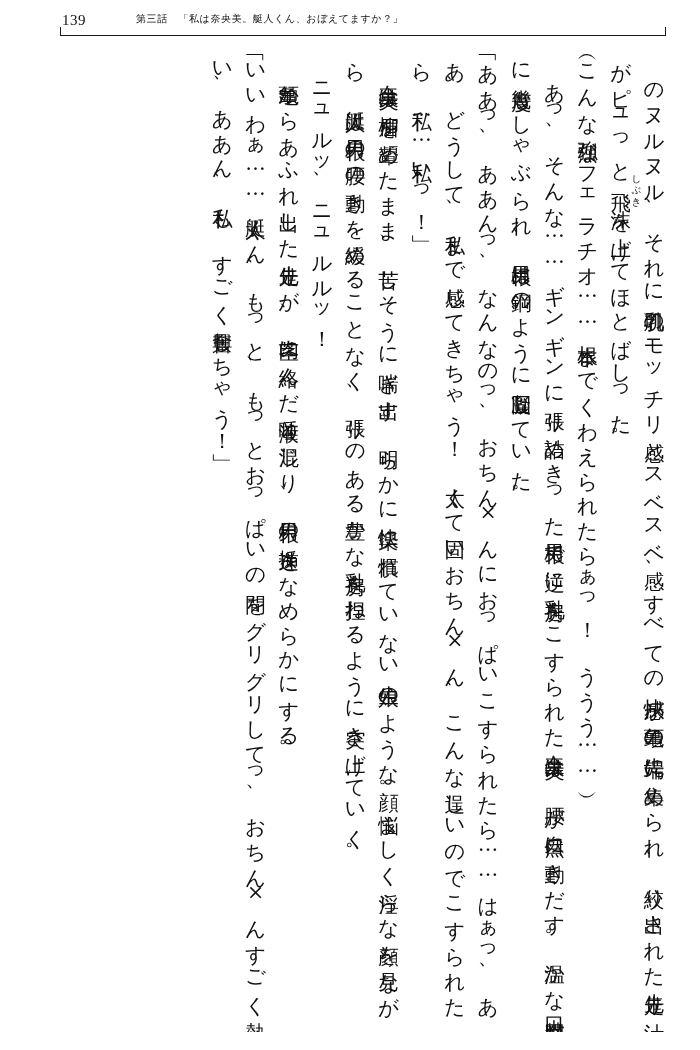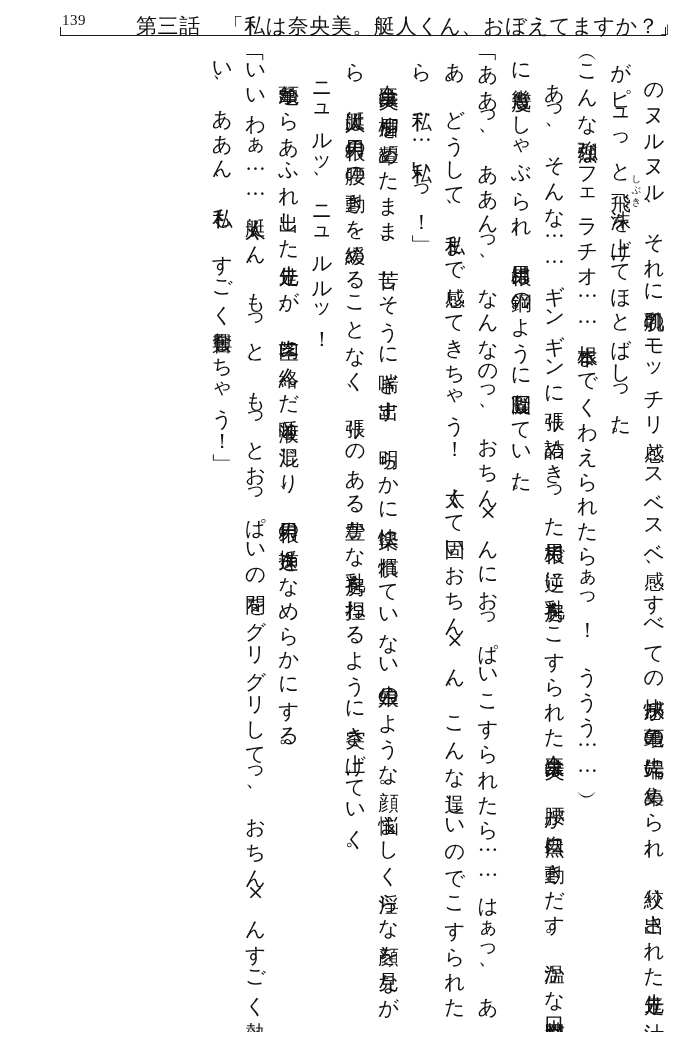--- a/index.html
+++ b/index.html
@@ -55,21 +55,21 @@
     left: 36px;
     top: 2px;
     font-size: 15px;
     letter-spacing: 0.5px;
     font-family: "Liberation Serif", serif;
   }
   .running-title {
     position: absolute;
     left: 110px;
     top: 2px;
-    font-size: 21px;
+    font-size: 10px;
     letter-spacing: 0.6px;
     white-space: nowrap;
     font-family: Liberation Serif, serif;
   }
 
   
   .body-area {
     flex: 1 1 auto;
     position: relative;
     overflow: hidden;

